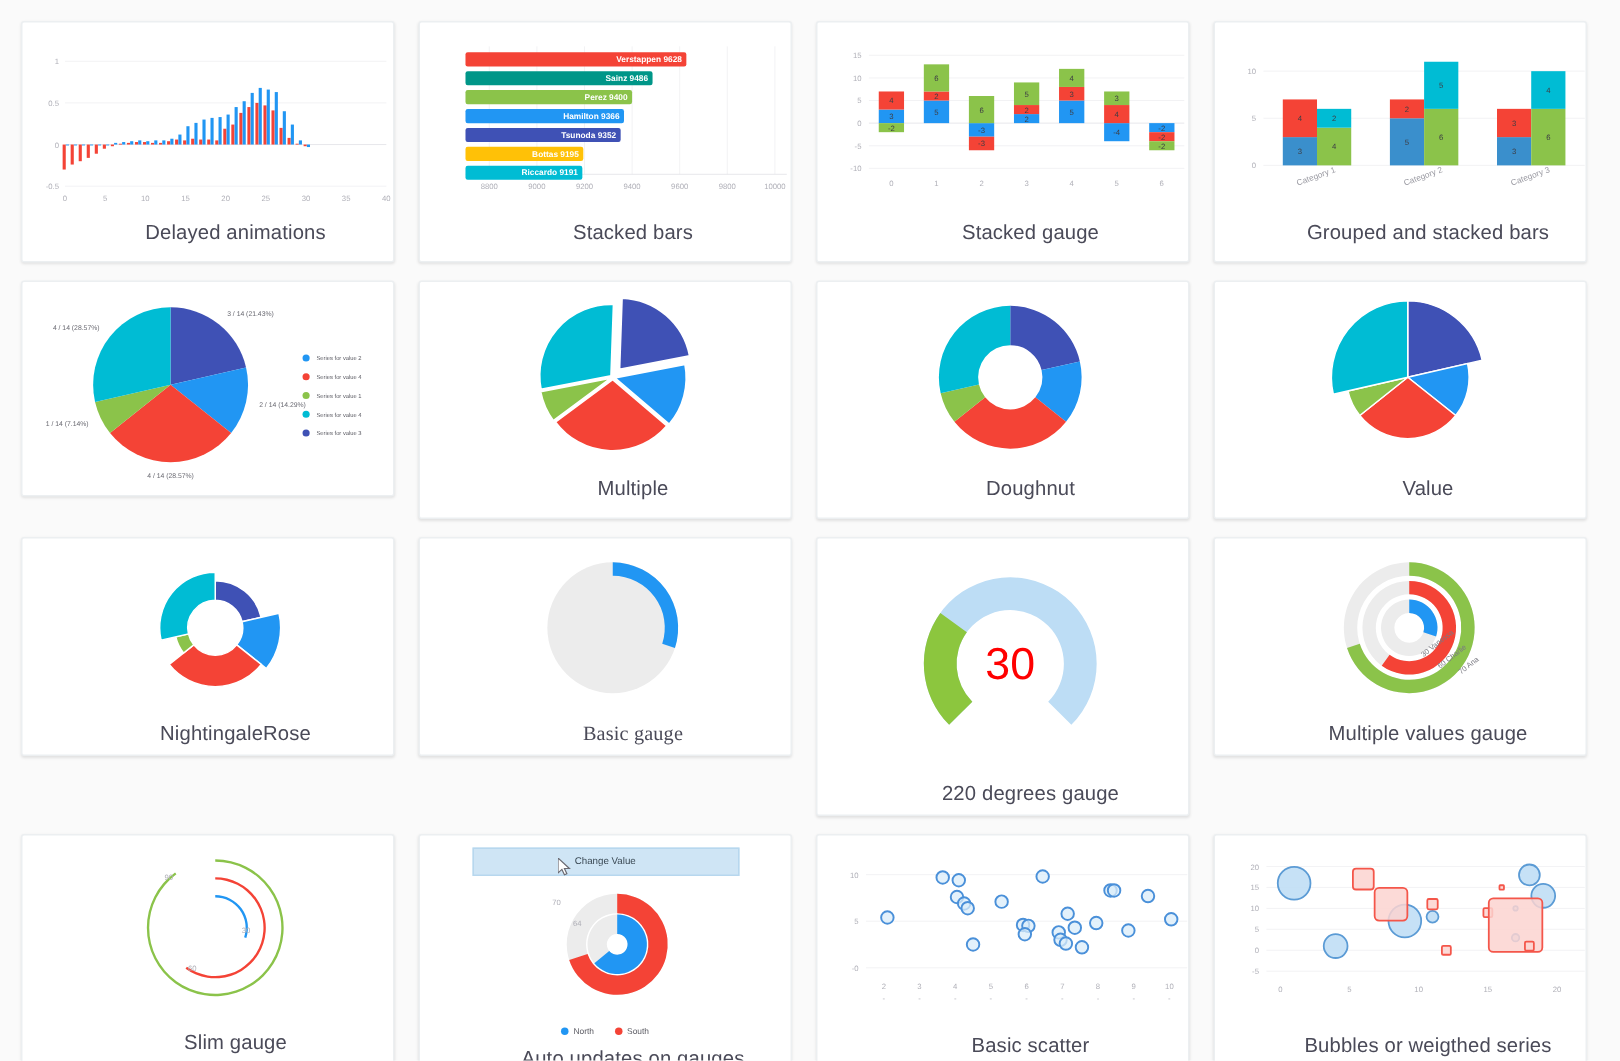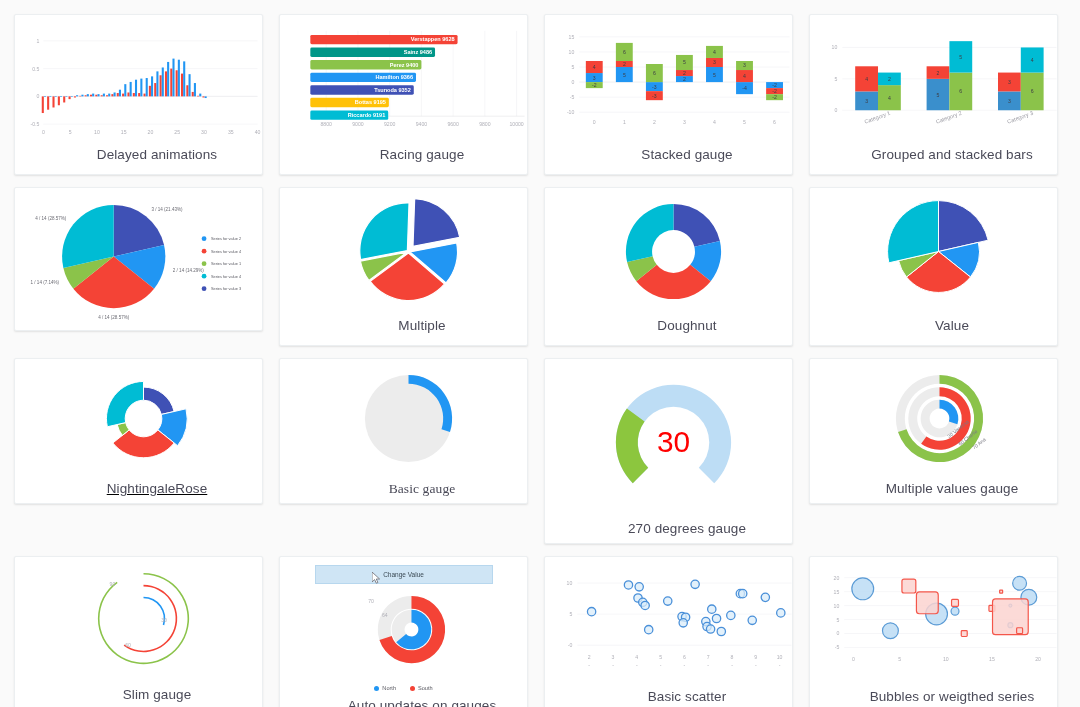--- a/index.html
+++ b/index.html
@@ -196,21 +196,21 @@
               <text class="ax-txt" x="42" y="106" text-anchor="middle">8800</text>
               <text class="ax-txt" x="74" y="106" text-anchor="middle">9000</text>
               <text class="ax-txt" x="106" y="106" text-anchor="middle">9200</text>
               <text class="ax-txt" x="138" y="106" text-anchor="middle">9400</text>
               <text class="ax-txt" x="170" y="106" text-anchor="middle">9600</text>
               <text class="ax-txt" x="202" y="106" text-anchor="middle">9800</text>
               <text class="ax-txt" x="234" y="106" text-anchor="middle">10000</text>
             </g>
         </svg>
       </div>
-      <div class="card-title">Racing gauge</div>
+      <div class="card-title">Stacked bars</div>
     </div>
   </div>
 
   <div class="cell">
     <div class="card">
       <div class="plot">
         <svg viewBox="0 0 250 120" width="249" height="119">
           <g id="sb-grid">
               <line class="grid-line" x1="30" y1="16" x2="242" y2="16"></line>
               <text class="ax-txt" x="25" y="18" text-anchor="end">15</text>
@@ -413,21 +413,21 @@
               <path d="M 125 58 L 92.72599640371973 83.73765902072853 A 41.28 41.28 0 0 1 84.75497578513432 67.18566415371666 Z" fill="#8bc34a" stroke="#ffffff" stroke-width="1"></path>
               <path d="M 125 58 L 74.92770243034154 69.42867516799632 A 51.36 51.36 0 0 1 124.99999999999999 6.640000000000001 Z" fill="#00bcd4" stroke="#ffffff" stroke-width="1"></path>
             </g>
         </svg>
       </div>
       <div class="card-title">Value</div>
     </div>
   </div>
 
   <div class="cell">
-    <div class="card" style="height:146px;justify-content:space-between;text-decoration:underline;">
+    <div class="card" style="height:146px;justify-content:space-between;">
       <div class="plot">
         <svg viewBox="0 0 250 110" width="249" height="109">
           <g id="nr-slices">
               <path d="M 125 22.32 A 31.68 31.68 0 0 1 155.88571625792017 46.950536812263955 L 143.0166678171201 49.88781314048731 A 18.48 18.48 0 0 0 125 35.519999999999996 Z" fill="#3f51b5" stroke="#ffffff" stroke-width="1"></path>
               <path d="M 167.89682813600024 44.20907890592216 A 44 44 0 0 1 159.40058522859331 81.43355128178428 L 139.4482457960092 65.5220915383494 A 18.48 18.48 0 0 0 143.0166678171201 49.88781314048731 Z" fill="#2196f3" stroke="#ffffff" stroke-width="1"></path>
               <path d="M 155.960526705734 78.69019615360584 A 39.6 39.6 0 0 1 94.03947329426602 78.69019615360585 L 110.55175420399081 65.5220915383494 A 18.48 18.48 0 0 0 139.4482457960092 65.5220915383494 Z" fill="#f44336" stroke="#ffffff" stroke-width="1"></path>
               <path d="M 103.67163715827215 71.00880179470626 A 27.28 27.28 0 0 1 98.40396655567986 60.07037107832826 L 106.9833321828799 58.11218685951269 A 18.48 18.48 0 0 0 110.55175420399081 65.5220915383494 Z" fill="#8bc34a" stroke="#ffffff" stroke-width="1"></path>
               <path d="M 88.5376960843998 62.322282929966164 A 37.4 37.4 0 0 1 125 16.6 L 125 35.519999999999996 A 18.48 18.48 0 0 0 106.9833321828799 58.11218685951269 Z" fill="#00bcd4" stroke="#ffffff" stroke-width="1"></path>
             </g>
         </svg>
@@ -454,21 +454,21 @@
     <div class="card" style="height:186px;justify-content:space-between;">
       <div class="plot">
         <svg viewBox="0 0 250 150" width="249" height="149">
           <g id="dg-arc">
               <path d="M 83.98780669118025 119.01219330881976 A 58 58 0 1 1 166.0121933088198 119.01219330881972 L 150.45584412271575 103.45584412271569 A 36 36 0 1 0 99.54415587728428 103.45584412271572 Z" fill="#bdddf5"></path>
               <path d="M 83.98780669118025 119.01219330881976 A 58 58 0 0 1 78.07701432625305 43.90845536703657 L 95.87538820250188 56.83973091747097 A 36 36 0 0 0 99.54415587728428 103.45584412271572 Z" fill="#8cc63e"></path>
             </g>
           <text class="gauge-num" id="dg-value" x="125" y="88">30</text>
         </svg>
       </div>
-      <div class="card-title">270 degrees gauge</div>
+      <div class="card-title">220 degrees gauge</div>
     </div>
   </div>
 
   <div class="cell">
     <div class="card" style="height:146px;justify-content:space-between;">
       <div class="plot">
         <svg viewBox="0 0 250 110" width="249" height="109">
           <g id="mg-arcs">
               <path d="M 126 10 A 44 44 0 1 1 125.92320555190047 10.00006701581534 L 125.93891350719356 19.00005330803493 A 35 35 0 1 0 126 19 Z" fill="#ececec"></path>
               <path d="M 126 10 A 44 44 0 1 1 84.15351328301324 67.5967477524977 L 92.71302192966962 64.81559480312318 A 35 35 0 1 0 126 19 Z" fill="#8bc34a"></path>

